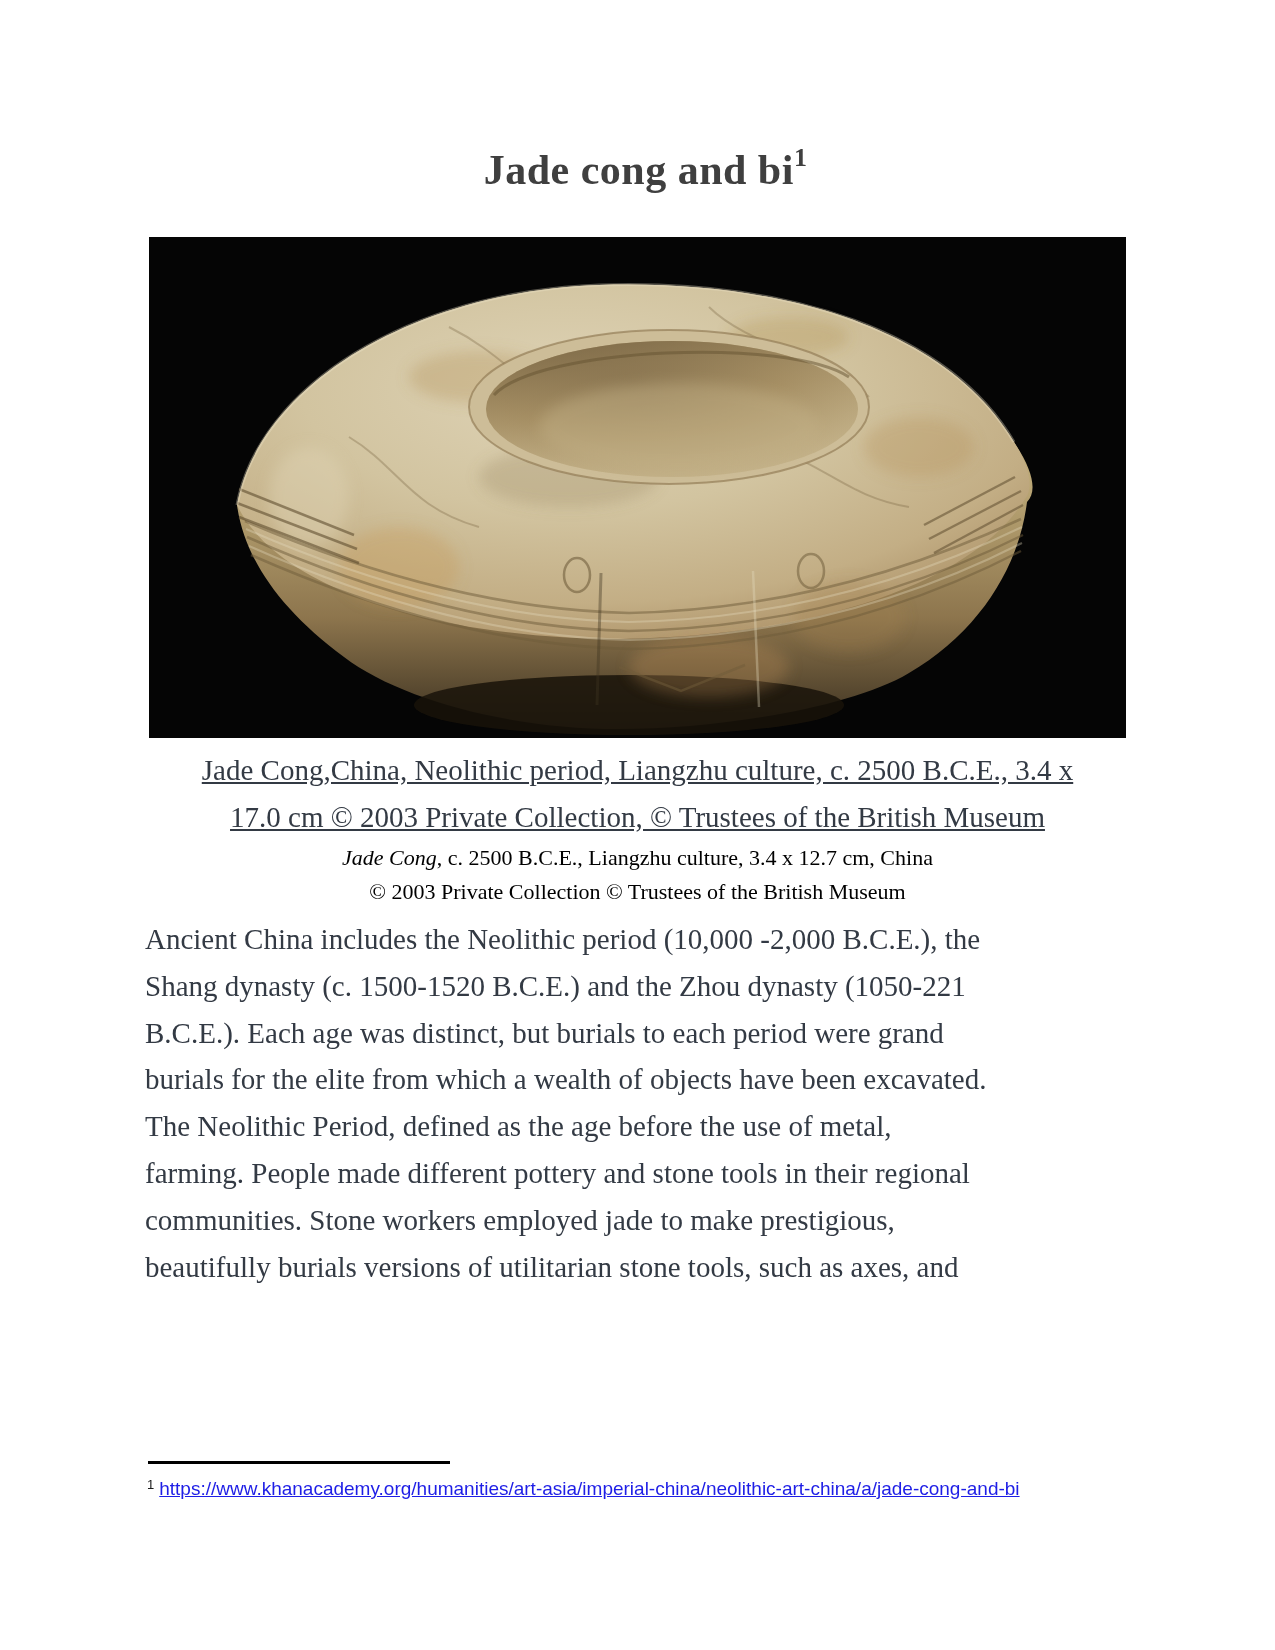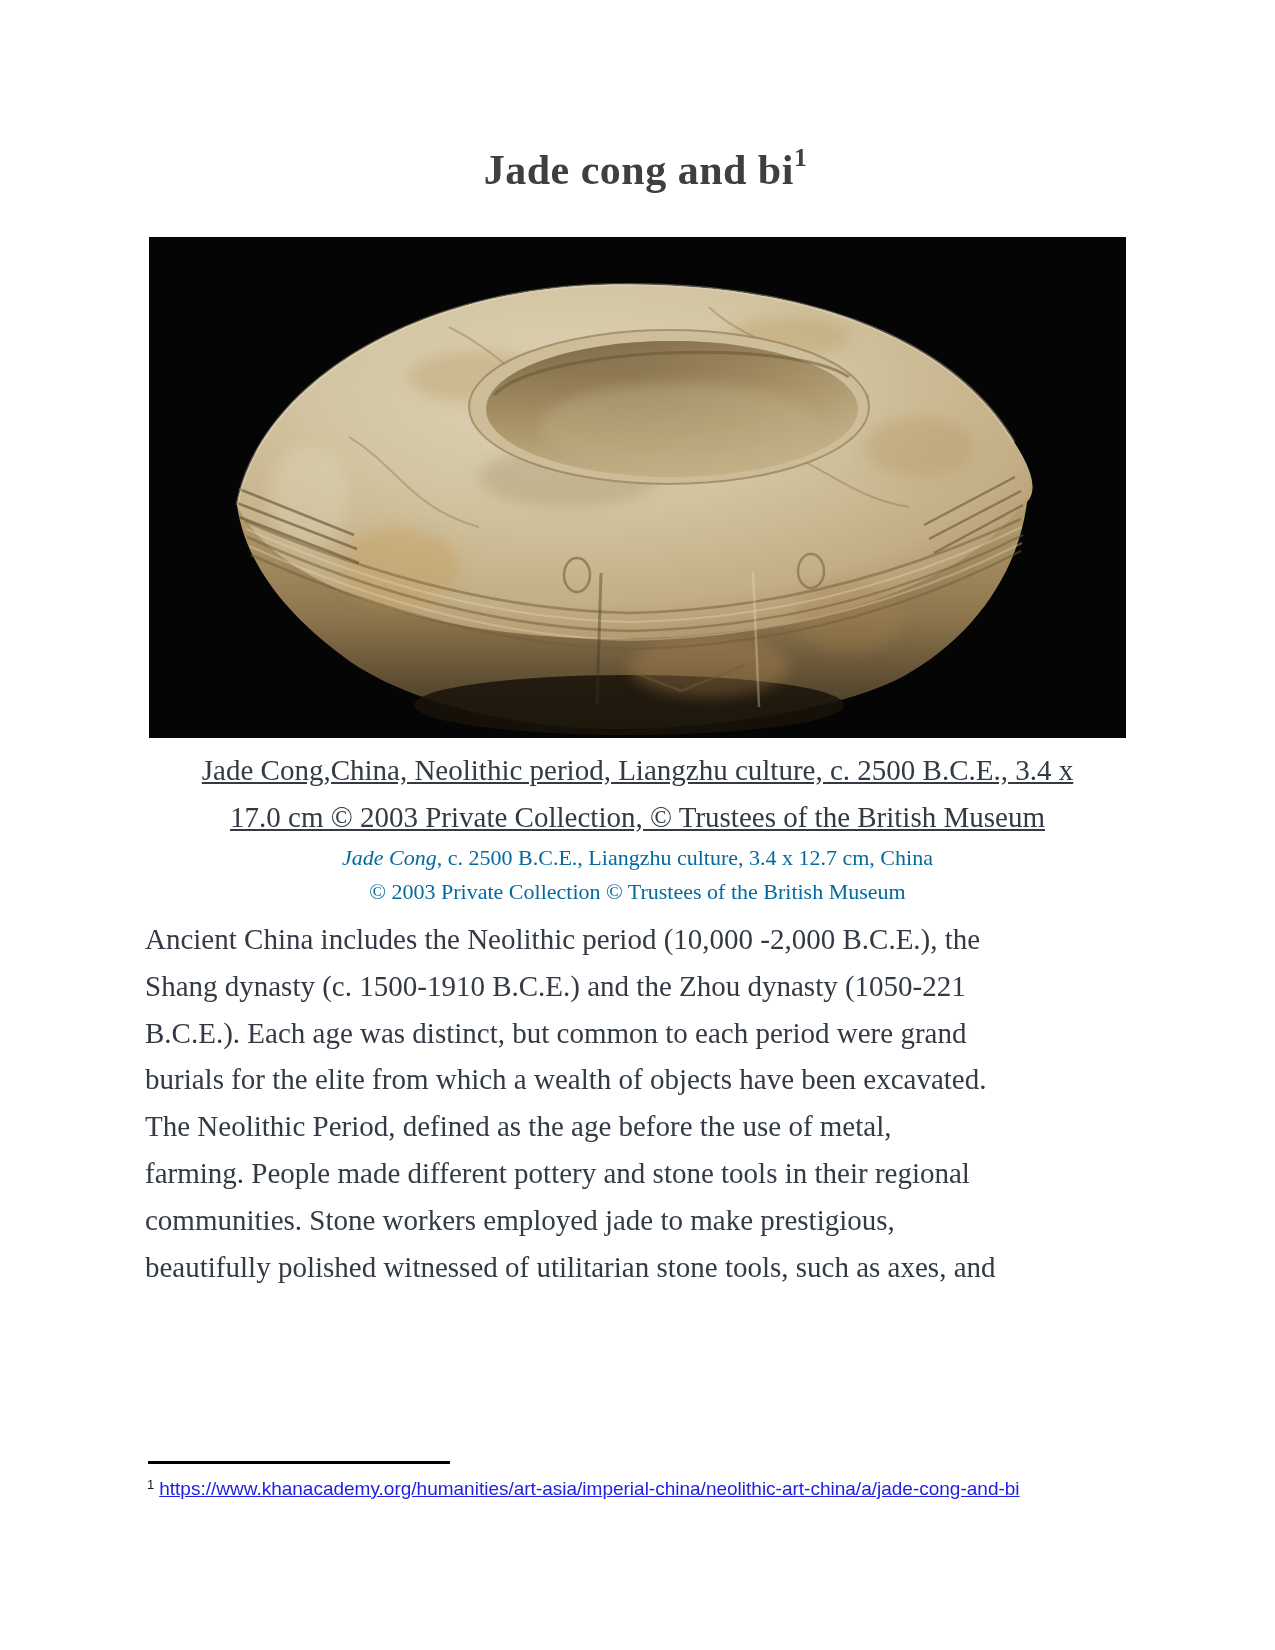--- a/index.html
+++ b/index.html
@@ -19,21 +19,21 @@
     position:absolute; left:149px; top:237px; width:977px; height:501px;
     background:#050505; overflow:hidden;
   }
   .figure svg { display:block; width:100%; height:100%; }
   .caption-primary {
     position:absolute; top:747px; left:75px; width:1125px;
     text-align:center; font-size:29px; line-height:47px; color:#333a44;text-decoration:underline;
   }
   .caption-secondary {
     position:absolute; top:841px; left:75px; width:1125px;
-    text-align:center; font-size:22px; line-height:34px; color:#0369a1;
+    text-align:center; font-size:22px; line-height:34px; color:#000000;
   }
   .body-text {
     position:absolute; left:145px; top:916px; width:1000px;
     font-size:29px; line-height:46.8px; color:#333a44;
     text-align:left; white-space:nowrap;
   }
   .footnote-rule {
     position:absolute; left:148px; top:1461px; width:302px; height:3px;
     background:#000000;
   }
@@ -163,26 +163,26 @@
     <div>17.0 cm © 2003 Private Collection, © Trustees of the British Museum</div>
   </div>
 
   <div class="caption-secondary">
     <div><em>Jade Cong</em><span>, c. 2500 B.C.E., Liangzhu culture, 3.4 x 12.7 cm, China</span></div>
     <div>© 2003 Private Collection © Trustees of the British Museum</div>
   </div>
 
   <div class="body-text">
       <div>Ancient China includes the Neolithic period (10,000 -2,000 B.C.E.), the</div>
-      <div>Shang dynasty (c. 1500-1910 B.C.E.) and the Zhou dynasty (1050-221</div>
-      <div>B.C.E.). Each age was distinct, but common to each period were grand</div>
+      <div>Shang dynasty (c. 1500-1520 B.C.E.) and the Zhou dynasty (1050-221</div>
+      <div>B.C.E.). Each age was distinct, but burials to each period were grand</div>
       <div>burials for the elite from which a wealth of objects have been excavated.</div>
       <div>The Neolithic Period, defined as the age before the use of metal,</div>
       <div>farming. People made different pottery and stone tools in their regional</div>
       <div>communities. Stone workers employed jade to make prestigious,</div>
-      <div>beautifully polished witnessed of utilitarian stone tools, such as axes, and</div>
+      <div>beautifully burials versions of utilitarian stone tools, such as axes, and</div>
     </div>
 
   <div class="footnote-rule"></div>
 
   <div class="footnote"><sup>1</sup><a>https://www.khanacademy.org/humanities/art-asia/imperial-china/neolithic-art-china/a/jade-cong-and-bi</a></div>
 
 </div>
 
 </body></html>

